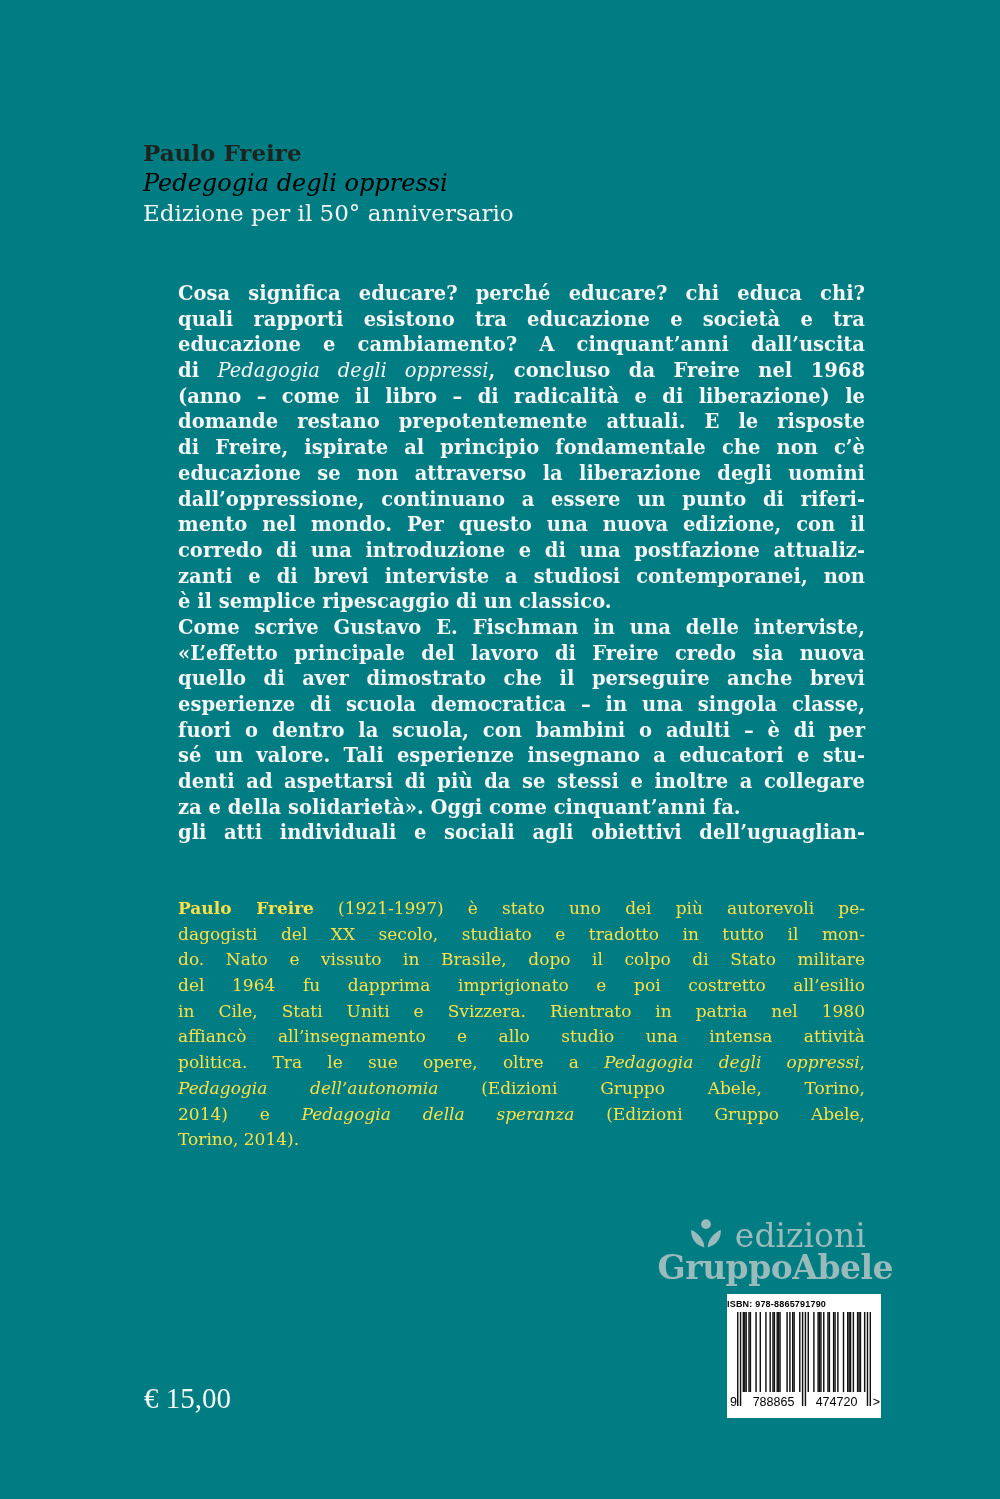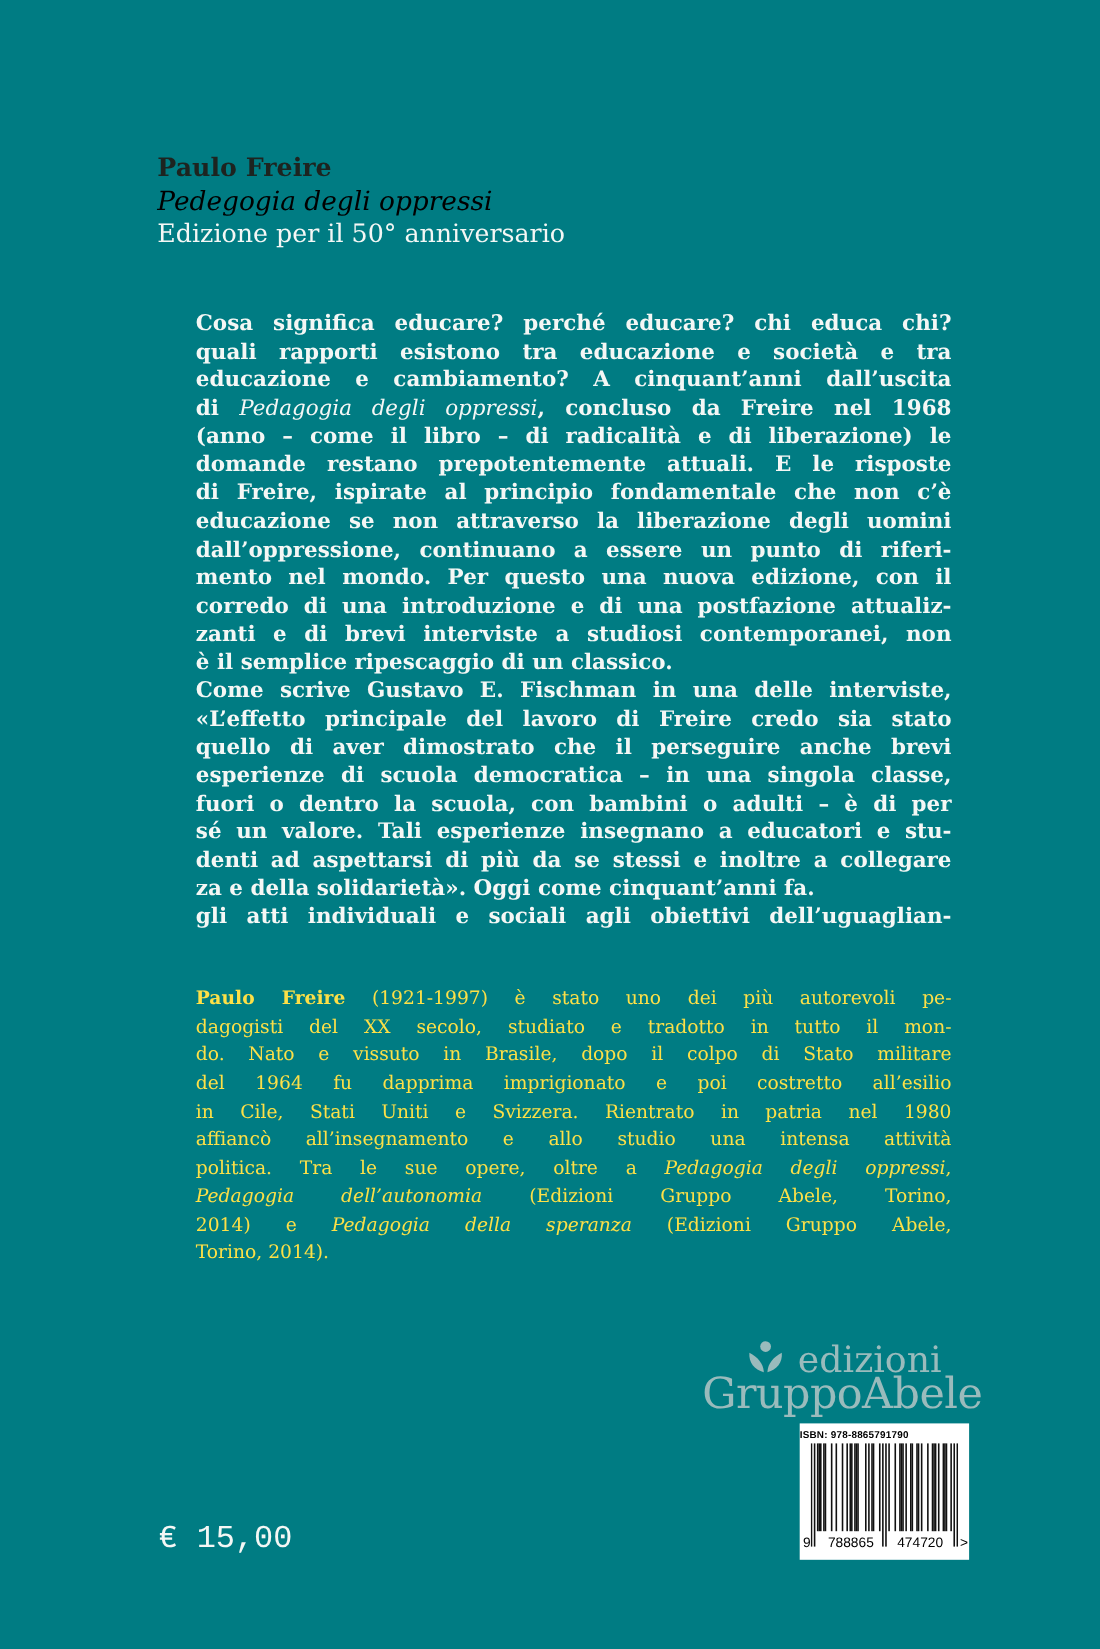--- a/index.html
+++ b/index.html
@@ -27,21 +27,21 @@
     text-align:justify;text-align-last:justify;
     white-space:normal;overflow:visible;
   }
   .tline.pl{text-align-last:left;}
 
   
   .logo{position:absolute;right:107px;top:1218px;color:#9abbbc;}
   .logo-row1{display:flex;justify-content:center;align-items:center;gap:8px;}
   .logo-icon svg{display:block;}
   .logo-edizioni{font-size:33px;line-height:34px;}
-  .logo-gruppo{font-size:39px;font-weight:normal;letter-spacing:-0.5px;text-align:left;margin-top:-2px;line-height:32px;}
+  .logo-gruppo{font-size:33px;font-weight:bold;letter-spacing:-0.5px;text-align:left;margin-top:-2px;line-height:32px;}
 
   
   .barcode-box{
     position:absolute;left:727px;top:1294px;width:154px;height:124px;
     background:#ffffff;
   }
   .isbn{
     font-family:"Liberation Sans", sans-serif;
     font-size:9px;font-weight:bold;color:#000;
     margin-top:5px;letter-spacing:0.2px;
@@ -55,21 +55,21 @@
     font-size:12.5px;color:#000;line-height:14px;
   }
   .bc-digits .d-first{width:12px;text-align:left;}
   .bc-digits .grp{flex:1;text-align:center;}
   .bc-digits .d-last{width:12px;text-align:right;}
 
   
   .price{
     position:absolute;left:144px;top:1382px;
     color:#f4f7f5;
-    font-family:Liberation Mono, monospace;
+    font-family:Liberation Serif, serif;
     font-size:29px;
   }
 </style>
 </head>
 <body>
 
 <div class="cover">
 
   <div class="header">
     <div class="h-author">Paulo Freire</div>
@@ -85,21 +85,21 @@
       <div class="tline">(anno – come il libro – di radicalità e di liberazione) le</div>
       <div class="tline">domande restano prepotentemente attuali. E le risposte</div>
       <div class="tline">di Freire, ispirate al principio fondamentale che non c’è</div>
       <div class="tline">educazione se non attraverso la liberazione degli uomini</div>
       <div class="tline">dall’oppressione, continuano a essere un punto di riferi-</div>
       <div class="tline">mento nel mondo. Per questo una nuova edizione, con il</div>
       <div class="tline">corredo di una introduzione e di una postfazione attualiz-</div>
       <div class="tline">zanti e di brevi interviste a studiosi contemporanei, non</div>
       <div class="tline pl">è il semplice ripescaggio di un classico.</div>
       <div class="tline">Come scrive Gustavo E. Fischman in una delle interviste,</div>
-      <div class="tline">«L’effetto principale del lavoro di Freire credo sia stato</div>
+      <div class="tline">«L’effetto principale del lavoro di Freire credo sia nuova</div>
       <div class="tline">quello di aver dimostrato che il perseguire anche brevi</div>
       <div class="tline">esperienze di scuola democratica – in una singola classe,</div>
       <div class="tline">fuori o dentro la scuola, con bambini o adulti – è di per</div>
       <div class="tline">sé un valore. Tali esperienze insegnano a educatori e stu-</div>
       <div class="tline">denti ad aspettarsi di più da se stessi e inoltre a collegare</div>
       <div class="tline pl">za e della solidarietà». Oggi come cinquant’anni fa.</div>
       <div class="tline">gli atti individuali e sociali agli obiettivi dell’uguaglian-</div>
     </div>
 
   <div class="textblock bio">

